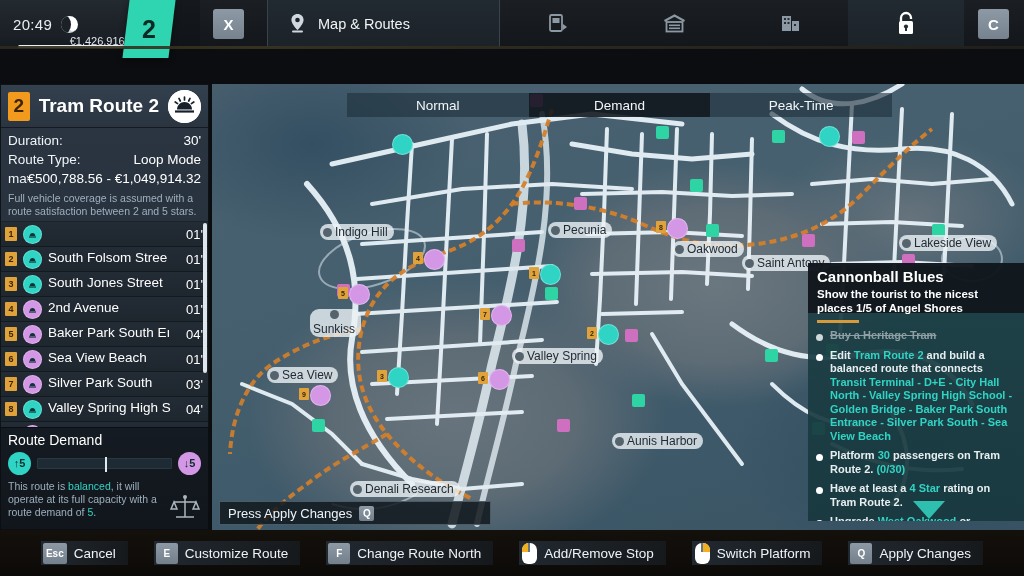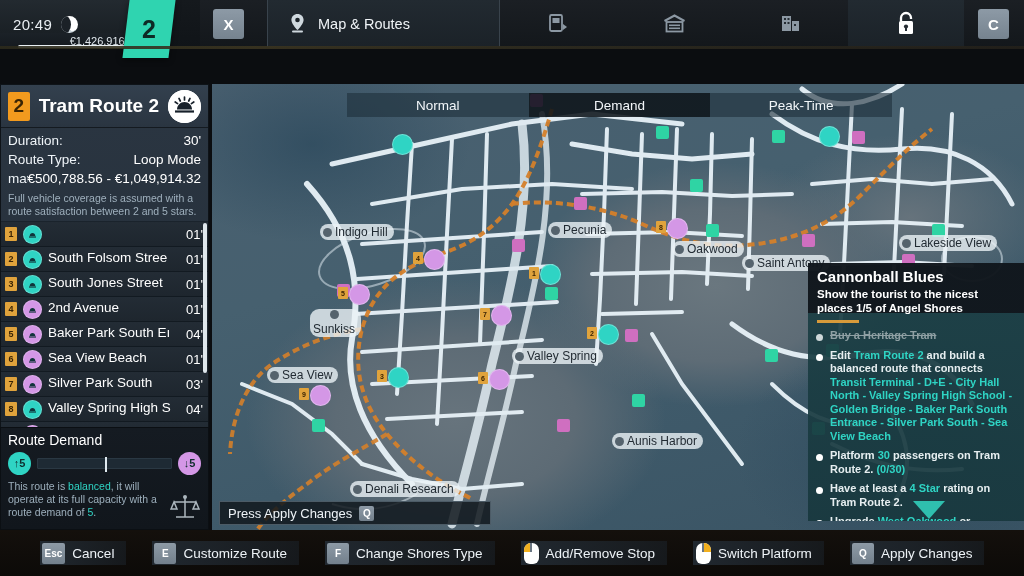--- a/index.html
+++ b/index.html
@@ -621,21 +621,21 @@
       <div class="bb-item">
         <div class="bb-key">Esc</div>
         <div class="bb-label">Cancel</div>
       </div>
       <div class="bb-item">
         <div class="bb-key">E</div>
         <div class="bb-label">Customize Route</div>
       </div>
       <div class="bb-item">
         <div class="bb-key">F</div>
-        <div class="bb-label">Change Shores Type</div>
+        <div class="bb-label">Change Route North</div>
       </div>
       <div class="bb-item">
         <div class="mouse-ico left">
           <i></i>
         </div>
         <div class="bb-label">Add/Remove Stop</div>
       </div>
       <div class="bb-item">
         <div class="mouse-ico right">
           <i></i>

